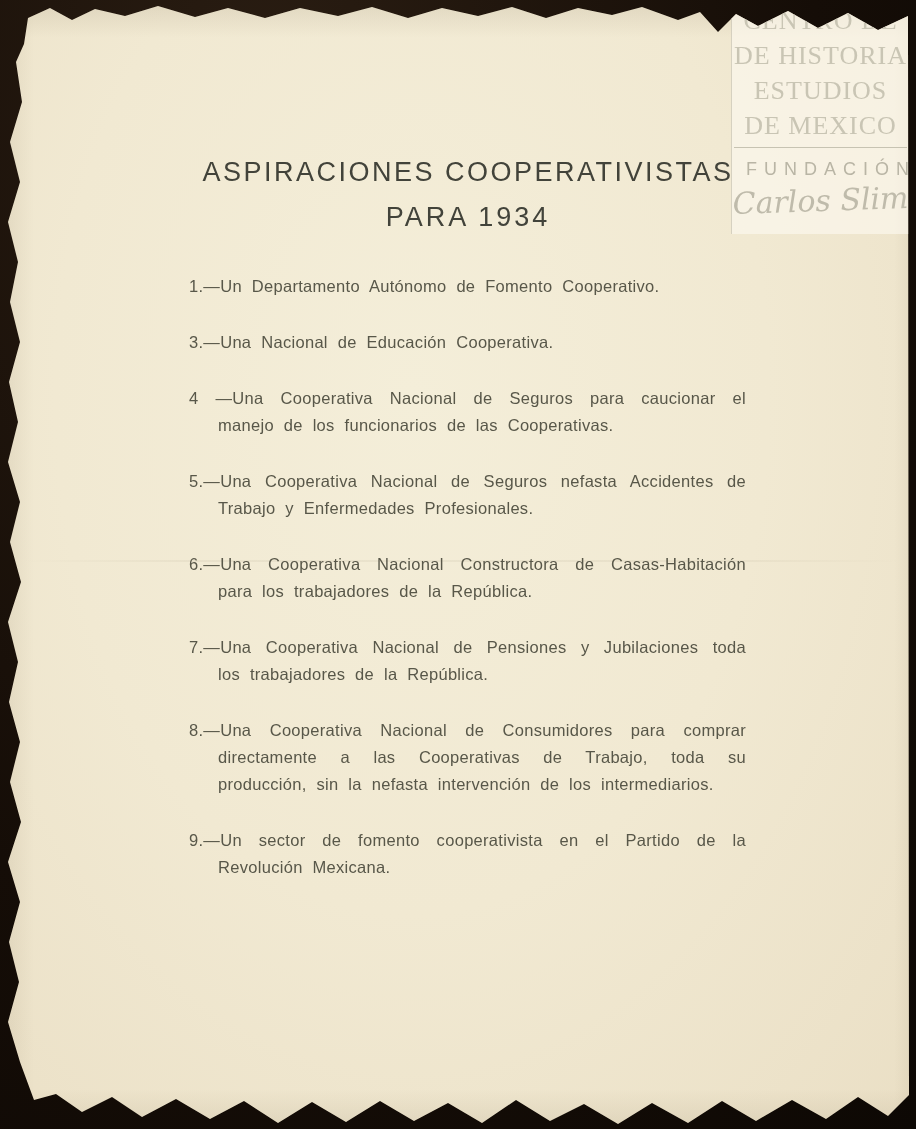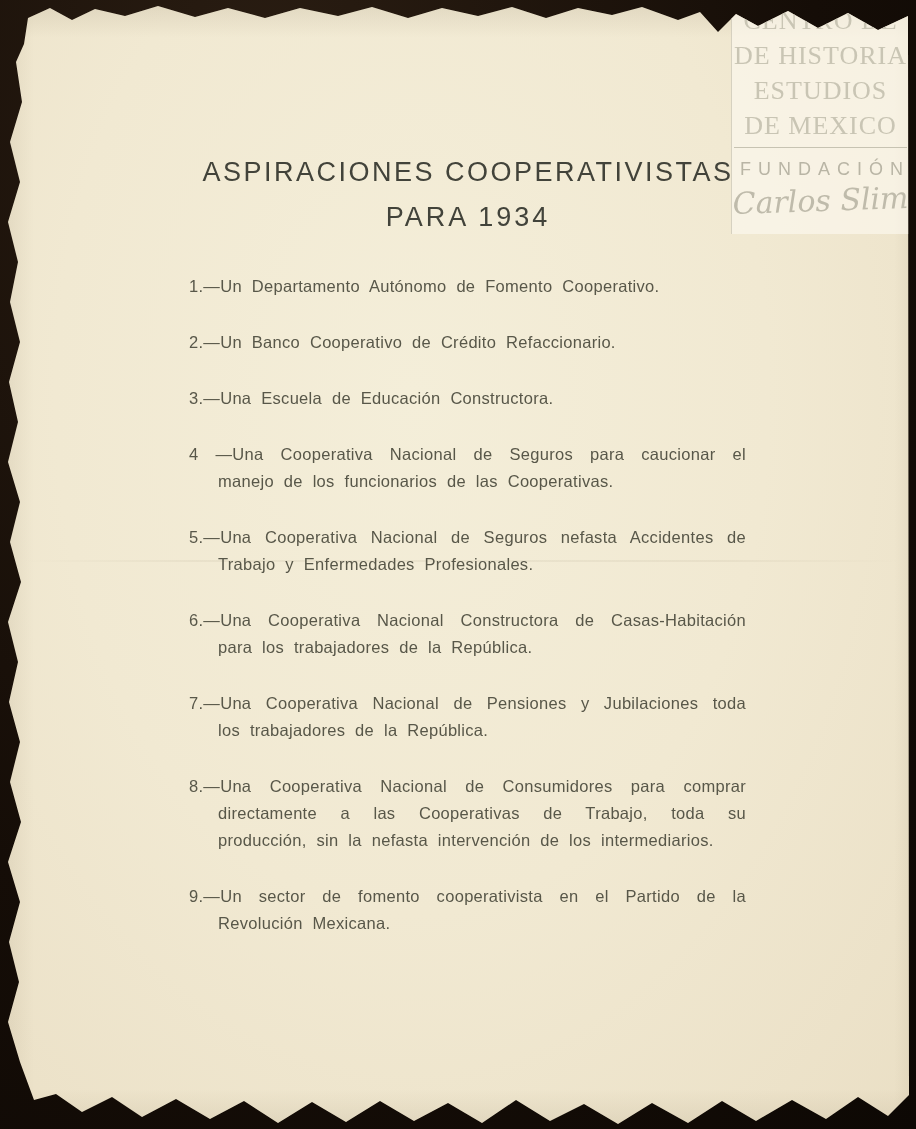--- a/index.html
+++ b/index.html
@@ -81,21 +81,21 @@
   .wm-sep {
     border: none;
     border-top: 1.5px solid #c7c3b2;
     margin: 4px 2px 0 2px;
   }
   .wm-fundacion {
     font-family: "Liberation Sans", sans-serif;
     font-size: 18px;
     letter-spacing: 7px;
     color: #b9b5a5;
-    padding: 11px 0 0 8px;
+    padding: 11px 0 0 14px;
     white-space: nowrap;
   }
   .wm-signature {
     font-family: "DejaVu Serif", serif;
     font-style: italic;
     font-size: 30px;
     color: #bfbbab;
     text-align: center;
     margin-top: 3px;
     transform: rotate(-2deg);
@@ -158,22 +158,21 @@
       <div class="wm-signature">Carlos Slim</div>
     </div>
 
     <div class="doc-title">
       <div class="t1">ASPIRACIONES COOPERATIVISTAS</div>
       <div class="t2">PARA 1934</div>
     </div>
 
     <div class="doc-list">
       <div class="doc-item"><span>1.—</span><span>Un Departamento Autónomo de Fomento Cooperativo.</span></div>
-      <div class="doc-item"><span>2.—</span><span>Un Banco Cooperativo de Crédito Refaccionario.</span></div>
-      <div class="doc-item"><span>3.—</span><span>Una Escuela de Educación Constructora.</span></div>
+      <div class="doc-item"><span>3.—</span><span>Una Nacional de Educación Cooperativa.</span></div>
       <div class="doc-item"><span>4 —</span><span>Una Cooperativa Nacional de Seguros para caucionar el manejo de los funcionarios de las Cooperativas.</span></div>
       <div class="doc-item"><span>5.—</span><span>Una Cooperativa Nacional de Seguros nefasta Accidentes de Trabajo y Enfermedades Profesionales.</span></div>
       <div class="doc-item"><span>6.—</span><span>Una Cooperativa Nacional Constructora de Casas-Habitación para los trabajadores de la República.</span></div>
       <div class="doc-item"><span>7.—</span><span>Una Cooperativa Nacional de Pensiones y Jubilaciones toda los trabajadores de la República.</span></div>
       <div class="doc-item"><span>8.—</span><span>Una Cooperativa Nacional de Consumidores para comprar directamente a las Cooperativas de Trabajo, toda su producción, sin la nefasta intervención de los intermediarios.</span></div>
       <div class="doc-item"><span>9.—</span><span>Un sector de fomento cooperativista en el Partido de la Revolución Mexicana.</span></div>
     </div>
 
   </div>
 </div>

